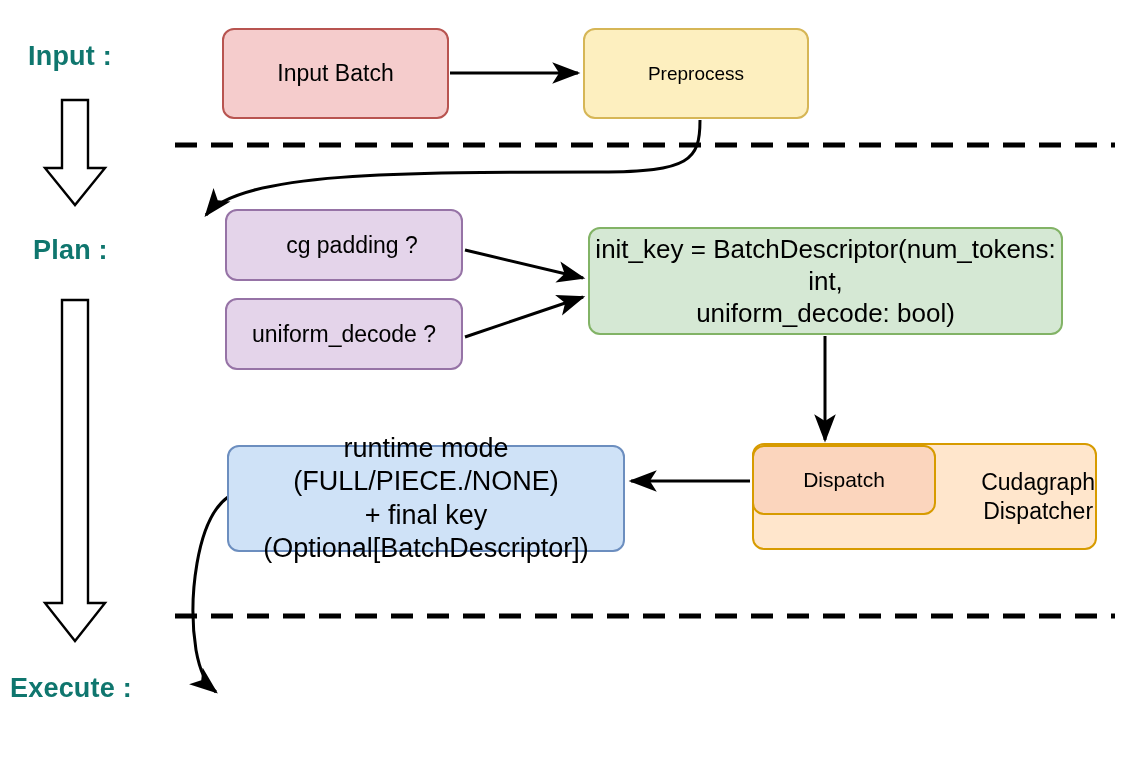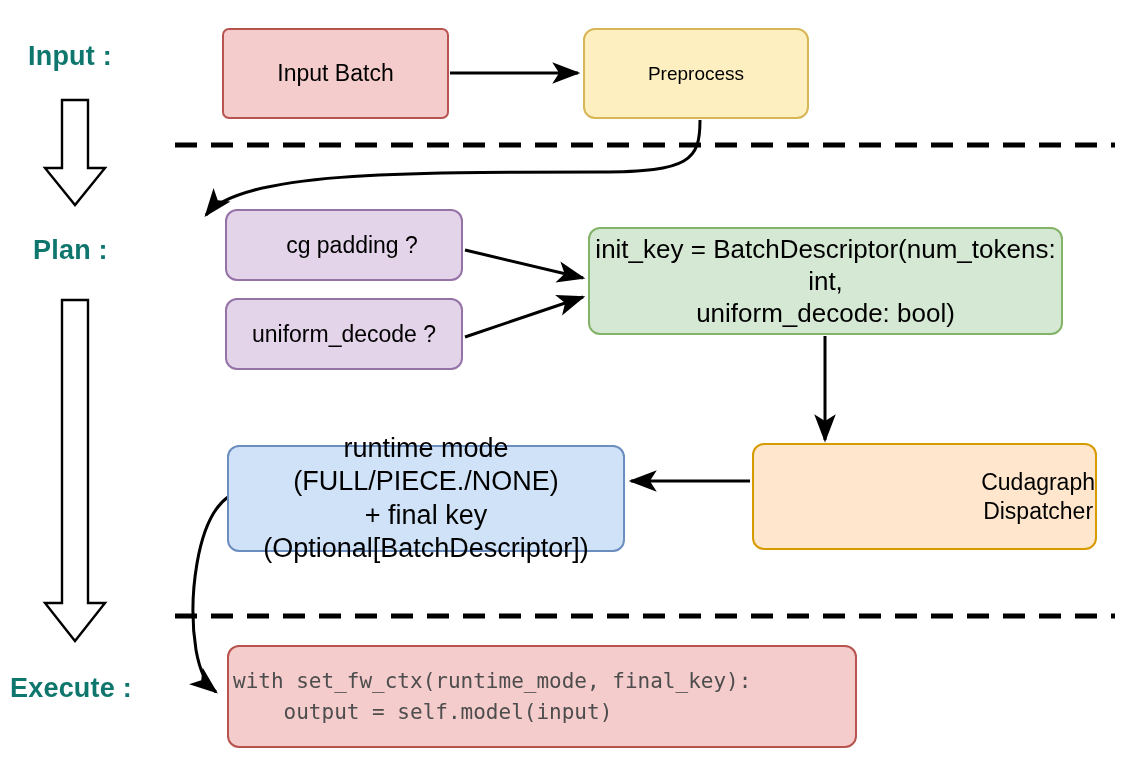--- a/index.html
+++ b/index.html
@@ -46,21 +46,20 @@
     color: #000000;
     line-height: 1.24;
   }
   .node-label { display: block; white-space: pre-line; }
 
   
   #node-input-batch {
     left: 222px; top: 28px; width: 227px; height: 91px;
     background: #f5cccc; border-color: #b85450;
     font-size: 23px;
-    border-radius: 7px;
   }
   #node-preprocess {
     left: 583px; top: 28px; width: 226px; height: 91px;
     background: #fdefbf; border-color: #d6b656;
     font-size: 19px;
   }
   #node-cg-padding {
     left: 225px; top: 209px; width: 238px; height: 72px;
     background: #e4d4ea; border-color: #9673a6;
     font-size: 23px;
@@ -172,24 +171,23 @@
   <div class="node" id="node-init-key">
     <span class="node-label">init_key = BatchDescriptor(num_tokens: int,
 uniform_decode: bool)</span>
   </div>
 
   <div class="node" id="node-cudagraph-dispatcher">
     <span class="node-label">Cudagraph
 Dispatcher</span>
   </div>
 
+  <div class="node" id="node-dispatch">
+    <span class="node-label">Dispatch</span>
+  </div>
 
   <div class="node" id="node-runtime-mode">
     <span class="node-label">runtime mode (FULL/PIECE./NONE)
 + final key (Optional[BatchDescriptor])</span>
   </div>
 
-  <div class="node" id="node-execute-code">
-    <span class="node-label">with set_fw_ctx(runtime_mode, final_key):
-    output = self.model(input)</span>
-  </div>
 
 </div>
 
 </body></html>

